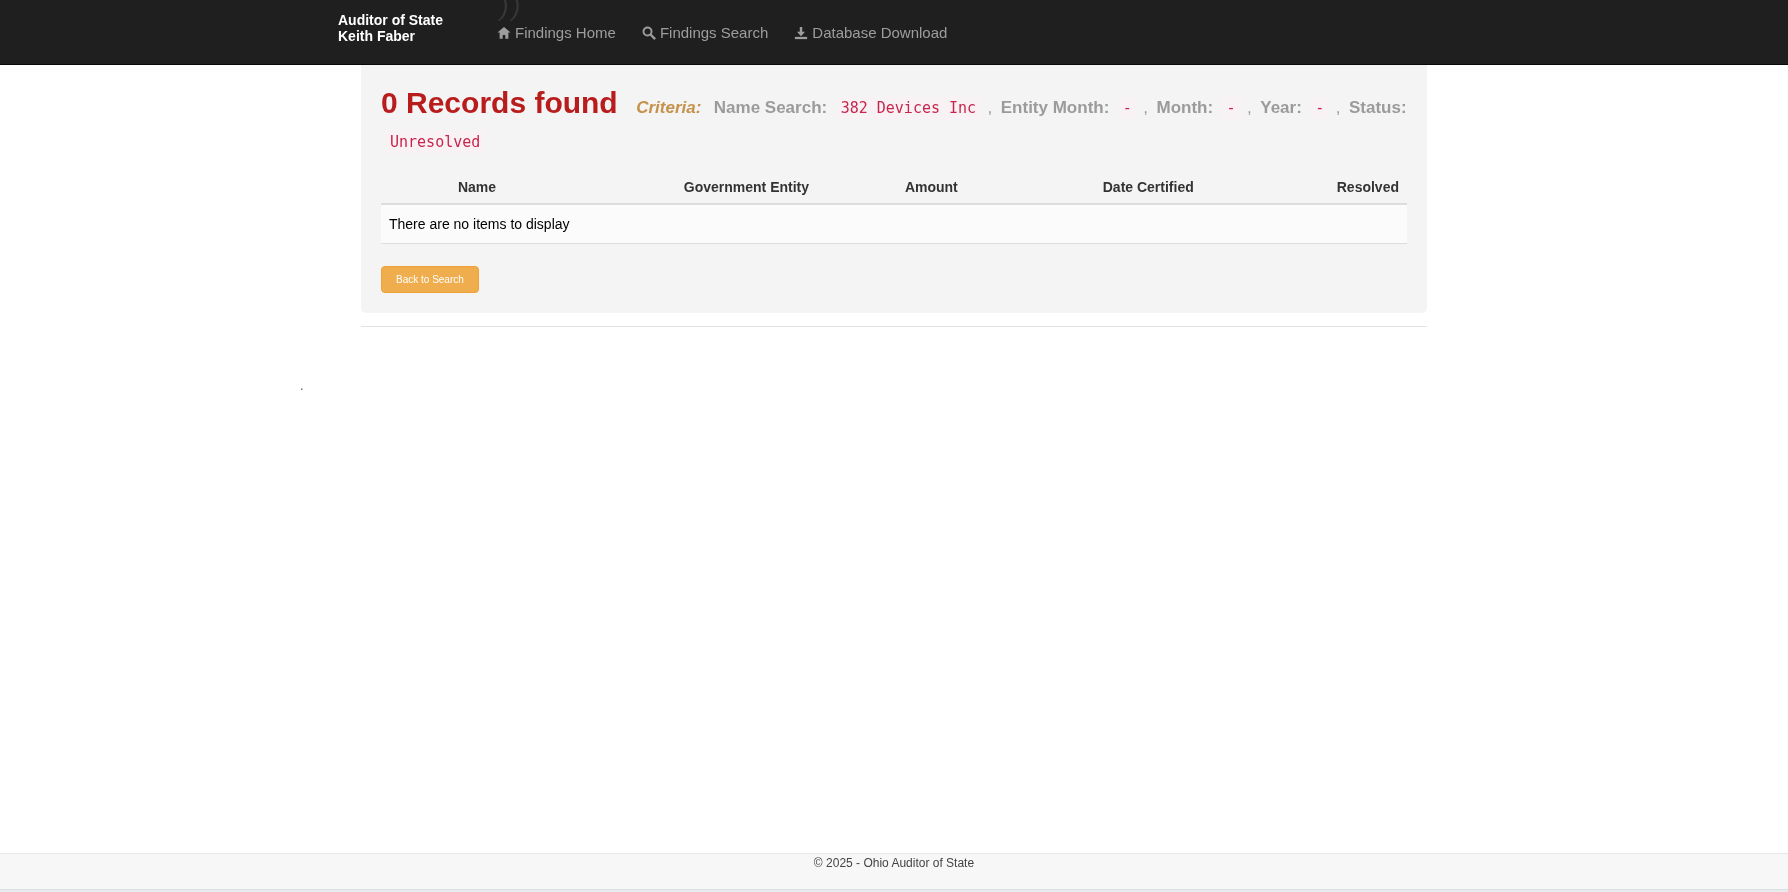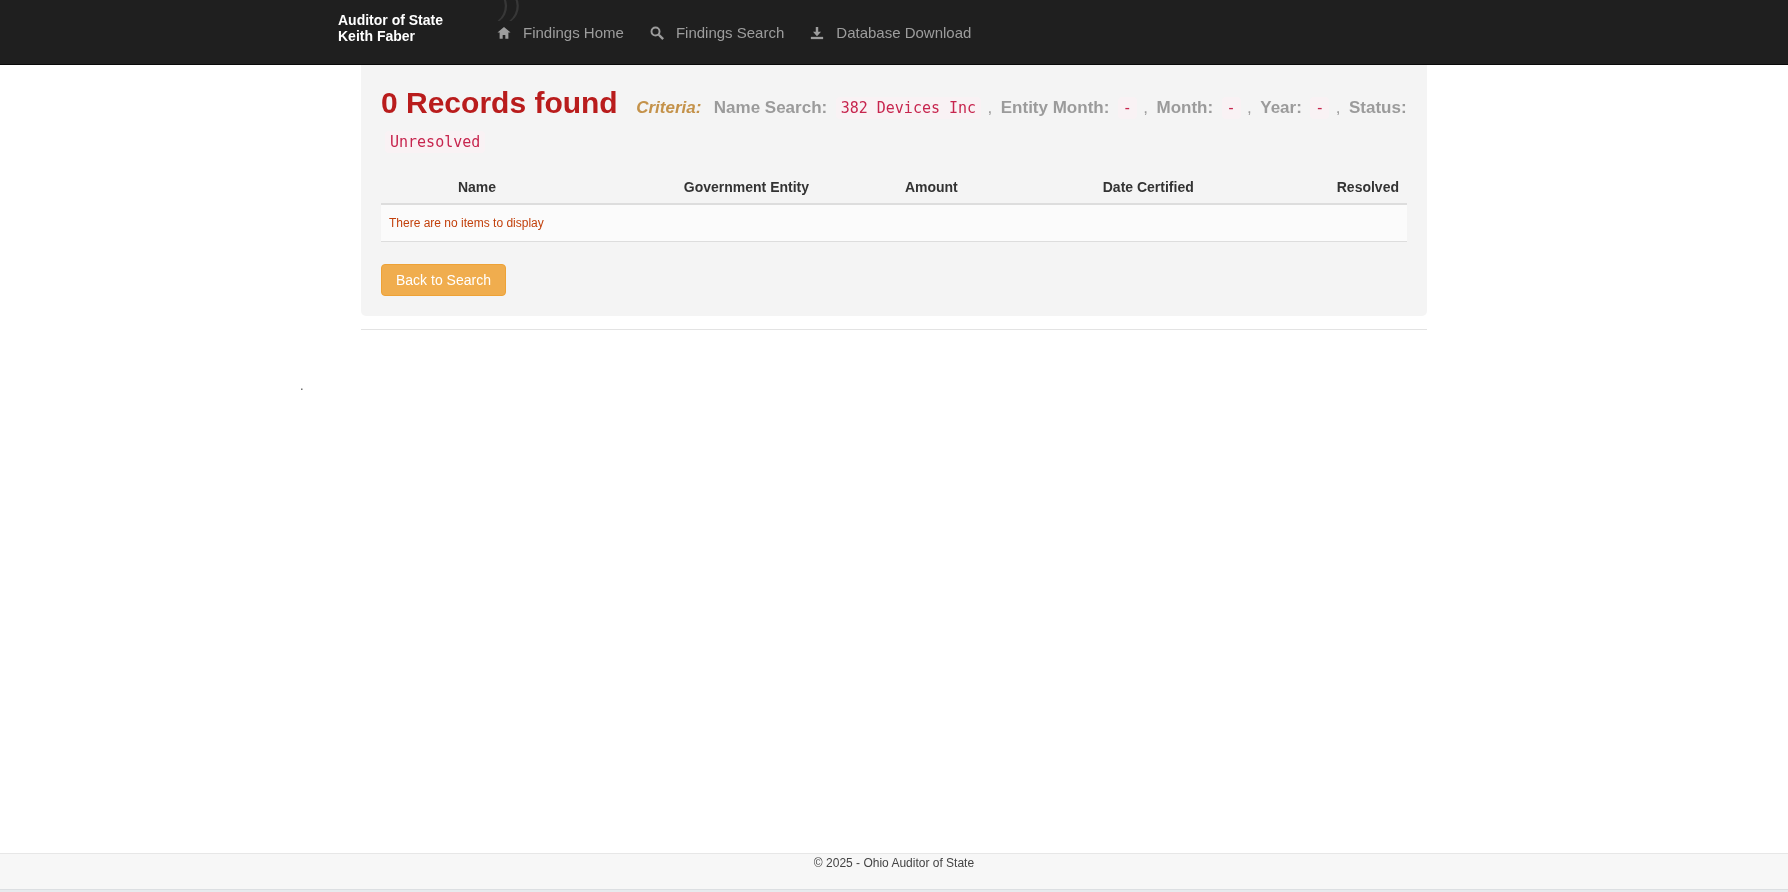--- a/index.html
+++ b/index.html
@@ -21,21 +21,21 @@
   .brand {
     position:absolute; left:338px; top:12px; width:136px;
     text-align:left; color:#ffffff; font-size:14px; font-weight:bold;
     line-height:16px; text-decoration:none; cursor:pointer;
   }
   .nav {
     position:absolute; left:484px; top:0; height:65px;
     display:flex; align-items:stretch; list-style:none;
   }
   .nav li {
-    display:flex; align-items:center; gap:12px; padding:4px 13px;
+    display:flex; align-items:center; gap:4px; padding:4px 13px;
     color:#9d9d9d; font-size:15px; cursor:pointer;
   }
   .nav .ic { display:inline-flex; width:14px; height:14px; }
 
   
   .container { position:absolute; top:65px; left:361px; width:1066px; }
   .panel {
     background:#f4f4f4; border-radius:0 0 5px 5px;
     padding:21px 20px 20px 20px;
   }
@@ -55,29 +55,29 @@
 
   table.results {
     width:100%; border-collapse:collapse; margin-top:12px;
     background:transparent;
   }
   table.results th {
     text-align:right; font-size:14px; font-weight:bold; color:#333;
     padding:8px; border-bottom:2px solid #dddddd;
   }
   table.results td.empty-cell {
-    background:#fbfbfb; padding:11px 8px; font-size:12px; color:#c2410c;
+    background:#fbfbfb; padding:11px 8px; font-size:14px; color:#000000;
     border-bottom:1px solid #dddddd;
   }
 
   .btn-back {
     margin-top:22px; display:inline-block;
     background:#f0ad4e; border:1px solid #eea236; color:#ffffff;
     font-family:"Liberation Sans", sans-serif;
-    font-size:14px; padding:7px 14px; border-radius:4px; cursor:pointer;
+    font-size:10px; padding:7px 14px; border-radius:4px; cursor:pointer;
   }
 
   hr.divider { border:none; border-top:1px solid #e3e3e3; margin:13px 0 0 0; }
 
   .stray-dot { position:absolute; left:300px; top:378px; font-size:13px; color:#555; }
 
   
   .footer-bar {
     position:absolute; left:0; bottom:3px; width:100%; height:36px;
     background:#f7f7f7; border-top:1px solid #e7e7e7;

